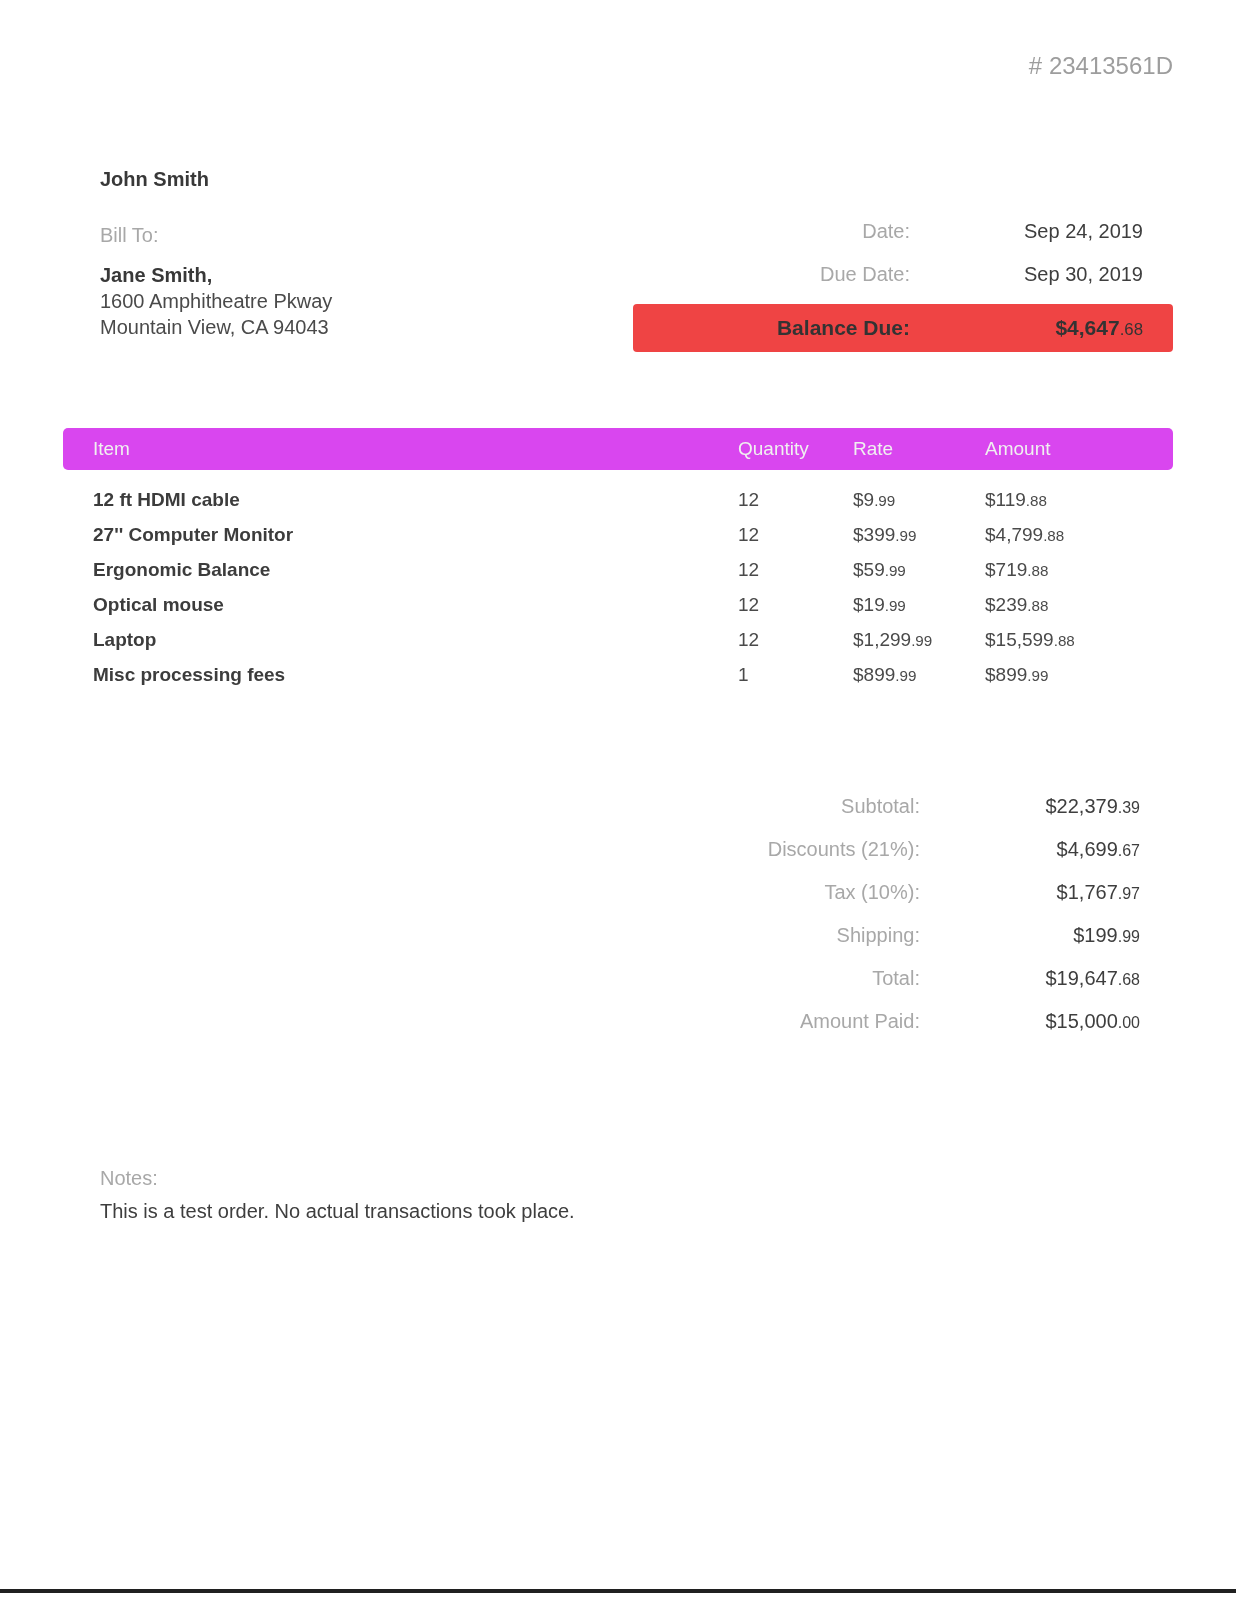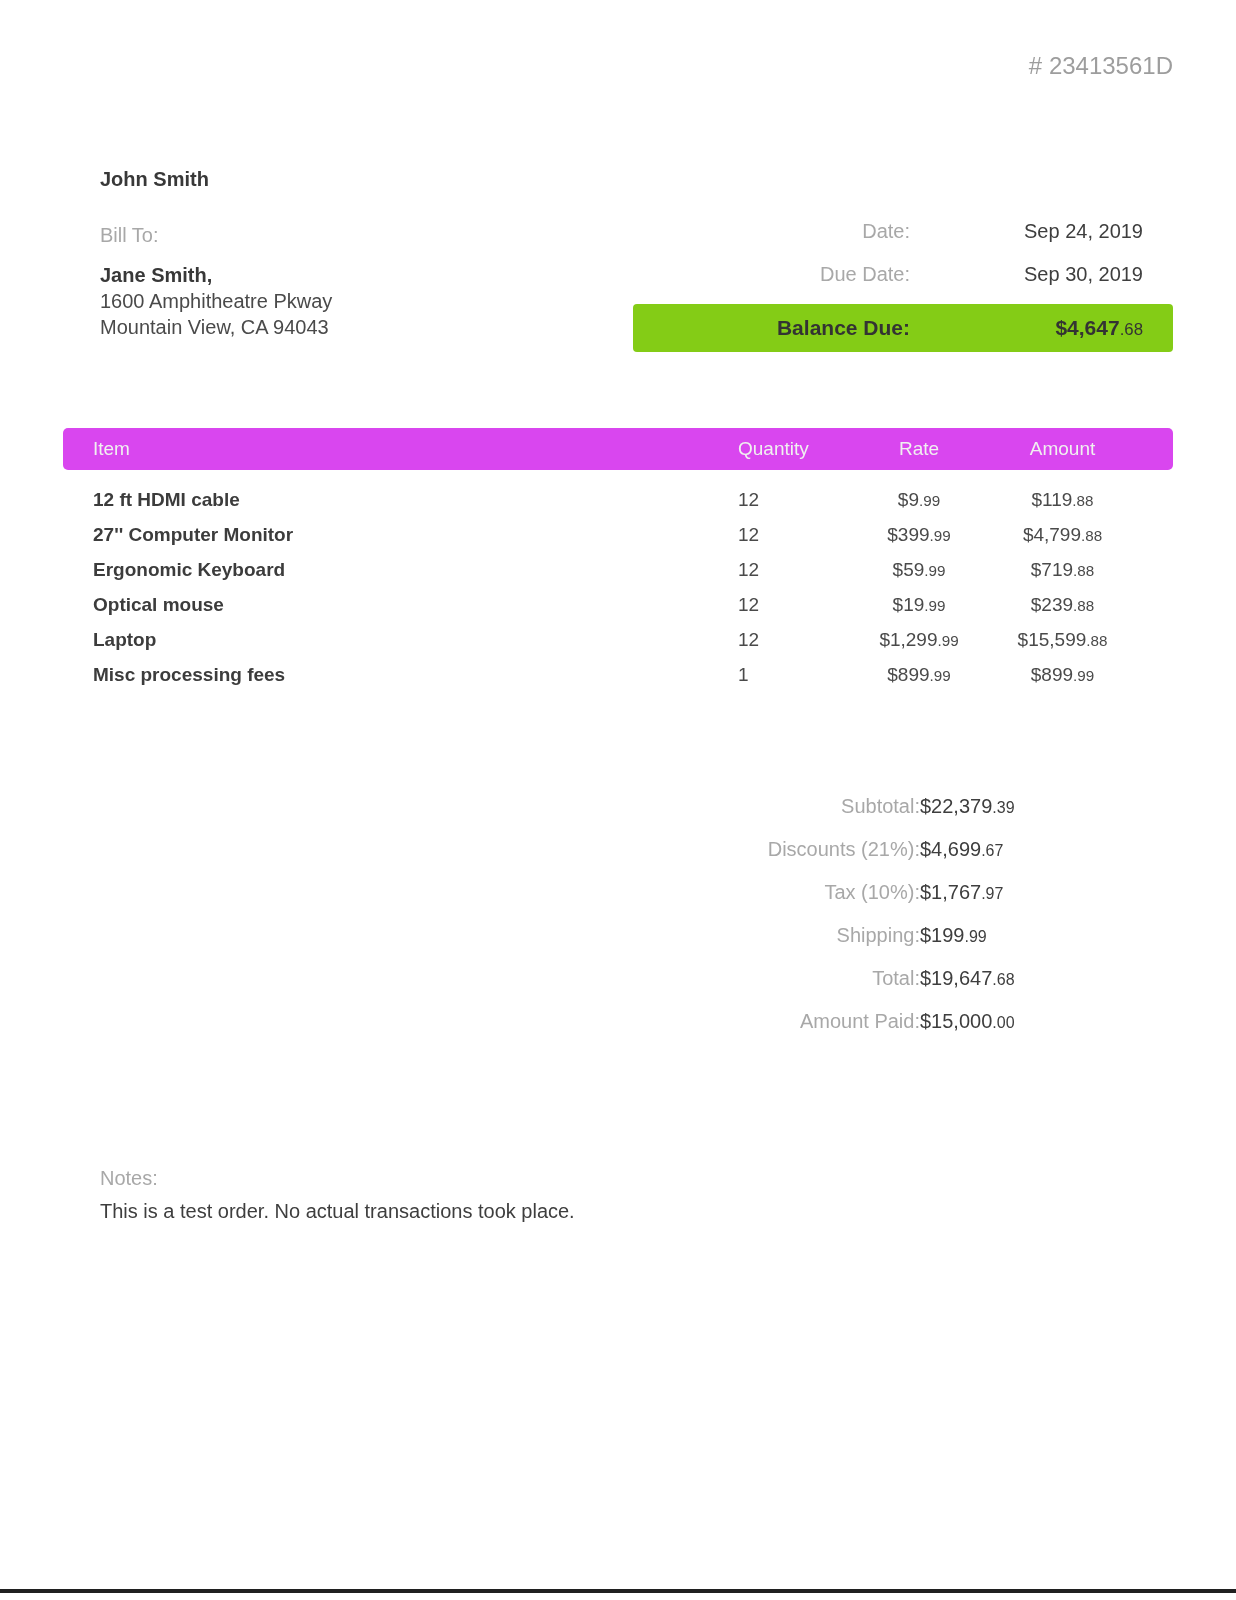--- a/index.html
+++ b/index.html
@@ -73,21 +73,21 @@
   .meta-row {
     display: grid;
     grid-template-columns: 1fr 263px;
     height: 26px;
     align-items: center;
     margin-bottom: 17px;
   }
   .meta-label { text-align: right; color: #a8a8a8; }
   .meta-value { text-align: right; padding-right: 30px; color: #3e3e3e; }
   .balance-row {
-    background: #84cc16;
+    background: #ef4444;
     border-radius: 4px;
     height: 48px;
     display: grid;
     grid-template-columns: 1fr 263px;
     align-items: center;
   }
   .balance-label {
     text-align: right;
     font-weight: bold;
     color: #333333;
@@ -113,21 +113,21 @@
     display: grid;
     grid-template-columns: 675px 115px 132px 188px;
     background: #d946ef;
     color: #f0f0f0;
     height: 42px;
     align-items: center;
     border-radius: 5px;
     font-size: 19px;
   }
   .col-item { padding-left: 30px; }
-  .col-rate, .col-amount { text-align: center; }
+  .col-rate, .col-amount { text-align: left; }
   .col-amount { padding-right: 33px; }
   .items-body { margin-top: 12px; }
   .item-row {
     display: grid;
     grid-template-columns: 675px 115px 132px 188px;
     height: 35px;
     align-items: center;
     font-size: 19px;
     color: #4a4a4a;
   }
@@ -141,21 +141,21 @@
     width: 540px;
     font-size: 20px;
   }
   .total-row {
     display: grid;
     grid-template-columns: 1fr 253px;
     height: 43px;
     align-items: center;
   }
   .total-label { text-align: right; color: #a8a8a8; }
-  .total-value { text-align: left; padding-right: 33px; color: #3e3e3e; }
+  .total-value { text-align: right; padding-right: 33px; color: #3e3e3e; }
 
   
   .note-block { position: absolute; left: 100px; font-size: 20px; margin-top: 32px; }
   .notes { top: 1135px; }
   .terms { top: 1225px; }
   .section-label { color: #a8a8a8; }
   .section-text { margin-top: 10px; color: #3e3e3e; }
 
   
   .cents { font-size: 0.8em; }
@@ -218,21 +218,21 @@
           <div class="col-rate"><span>$9</span><span class="cents">.99</span></div>
           <div class="col-amount"><span>$119</span><span class="cents">.88</span></div>
         </div>
         <div class="item-row">
           <div class="col-item">27'' Computer Monitor</div>
           <div class="col-qty">12</div>
           <div class="col-rate"><span>$399</span><span class="cents">.99</span></div>
           <div class="col-amount"><span>$4,799</span><span class="cents">.88</span></div>
         </div>
         <div class="item-row">
-          <div class="col-item">Ergonomic Keyboard</div>
+          <div class="col-item">Ergonomic Balance</div>
           <div class="col-qty">12</div>
           <div class="col-rate"><span>$59</span><span class="cents">.99</span></div>
           <div class="col-amount"><span>$719</span><span class="cents">.88</span></div>
         </div>
         <div class="item-row">
           <div class="col-item">Optical mouse</div>
           <div class="col-qty">12</div>
           <div class="col-rate"><span>$19</span><span class="cents">.99</span></div>
           <div class="col-amount"><span>$239</span><span class="cents">.88</span></div>
         </div>

